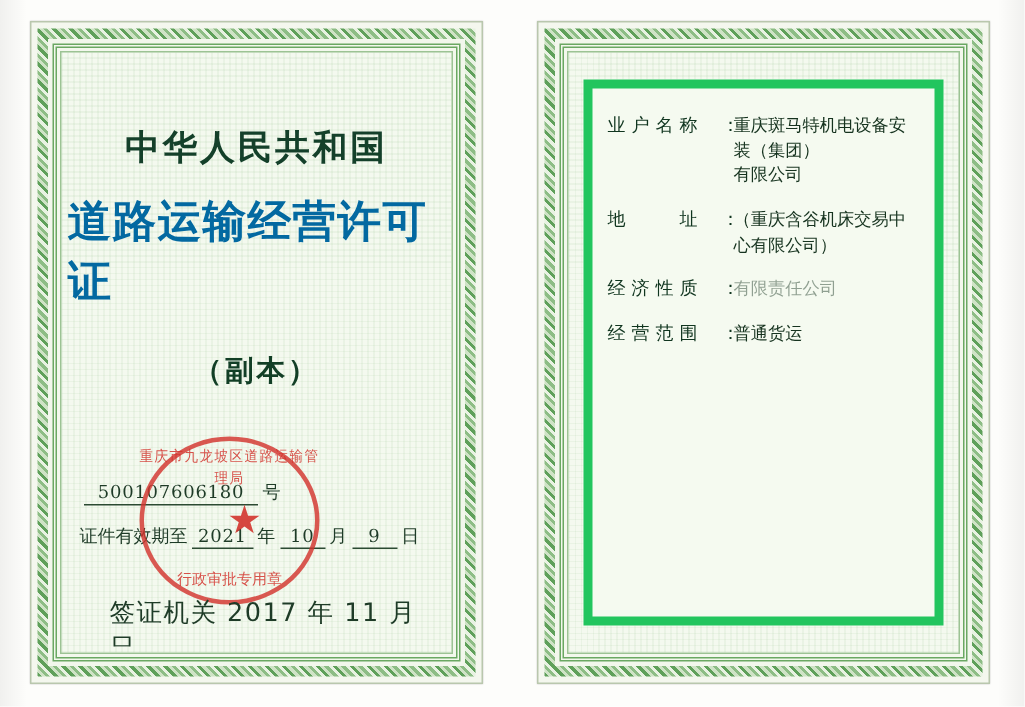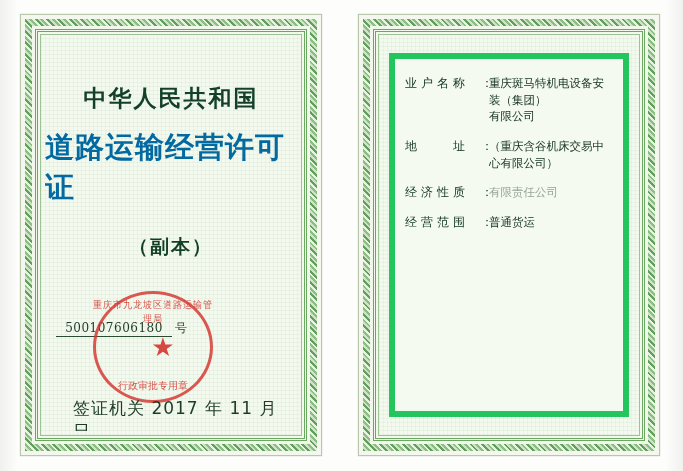--- a/index.html
+++ b/index.html
@@ -237,20 +237,29 @@
     <div class="content">
       <div class="nation">中华人民共和国</div>
       <div class="title">道路运输经营许可证</div>
       <div class="subtitle">（副本）</div>
 
       <div class="field-line first">
         <span class="val wide">500107606180</span>
         <span class="tail">号</span>
       </div>
 
+      <div class="field-line second">
+        <span class="lbl">证件有效期至</span>
+        <span class="val num">2021</span>
+        <span class="tail">年</span>
+        <span class="val num">10</span>
+        <span class="tail">月</span>
+        <span class="val num">9</span>
+        <span class="tail">日</span>
+      </div>
 
       <div class="seal-wrap">
         <div class="seal"></div>
         <div class="seal-arc">重庆市九龙坡区道路运输管理局</div>
         <div class="seal-star">★</div>
         <div class="seal-bottom">行政审批专用章</div>
       </div>
 
       <div class="date-line">
         <span>签证机关</span>

